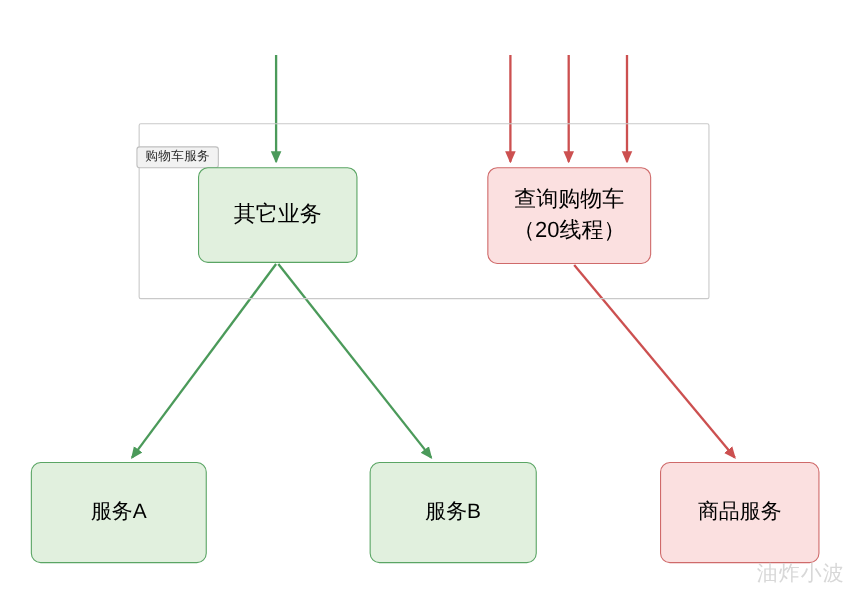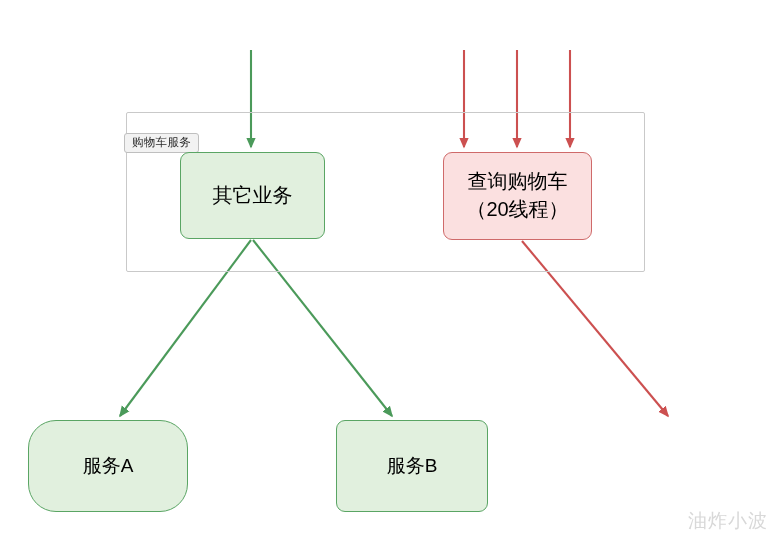--- a/index.html
+++ b/index.html
@@ -90,21 +90,20 @@
     height: 88px;
     font-size: 20px;
   }
   
   #node-service-a {
     left: 28px;
     top: 420px;
     width: 160px;
     height: 92px;
     font-size: 19px;
-    border-radius: 28px;
   }
   #node-service-b {
     left: 320px;
     top: 420px;
     width: 152px;
     height: 92px;
     font-size: 19px;
     margin-left: 16px;
   }
   #node-goods-service {
@@ -181,16 +180,19 @@
   </div>
 
   <div id="node-service-a" class="node node-green">
     <span class="line">服务A</span>
   </div>
 
   <div id="node-service-b" class="node node-green">
     <span class="line">服务B</span>
   </div>
 
+  <div id="node-goods-service" class="node node-red">
+    <span class="line">商品服务</span>
+  </div>
 
   <div class="watermark">油炸小波</div>
 
 </div>
 
 </body></html>

